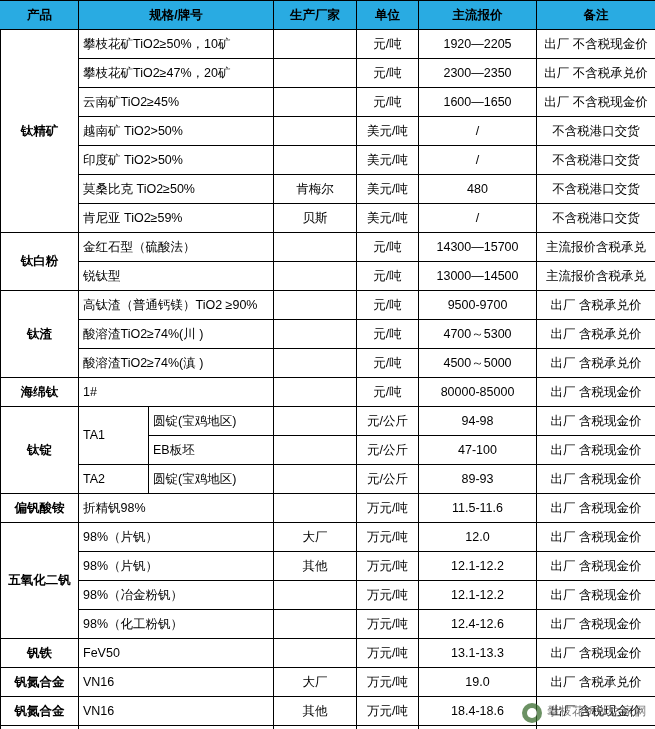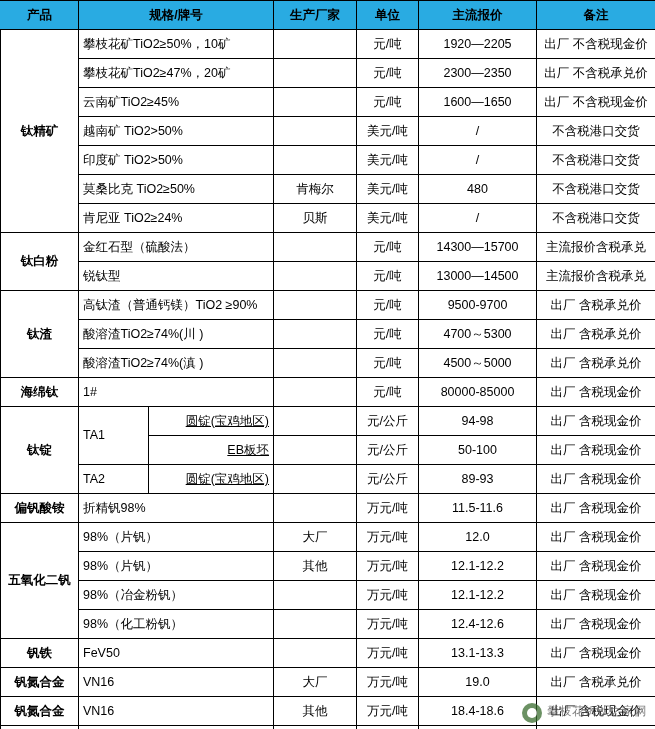--- a/index.html
+++ b/index.html
@@ -47,23 +47,22 @@
   td.cat {
     text-align: center;
     font-weight: bold;
     font-size: 13px;
   }
   td.spec {
     text-align: left;
     padding-left: 6px;
   }
   td.spec-sub {
-    text-align: right;
+    text-align: left;
     padding-left: 6px;
-    text-decoration: underline;
   }
   td.factory, td.unit, td.price, td.note {
     text-align: center;
   }
   td.note { font-size: 12px; margin-left: 40px; }
   td.price { font-size: 12.5px; }
 
   
   .watermark {
     position: absolute;
@@ -158,21 +157,21 @@
         <td class="note">不含税港口交货</td>
       </tr>
       <tr>
         <td class="spec" colspan="2">莫桑比克 TiO2≥50%</td>
         <td class="factory">肯梅尔</td>
         <td class="unit">美元/吨</td>
         <td class="price">480</td>
         <td class="note">不含税港口交货</td>
       </tr>
       <tr>
-        <td class="spec" colspan="2">肯尼亚 TiO2≥24%</td>
+        <td class="spec" colspan="2">肯尼亚 TiO2≥59%</td>
         <td class="factory">贝斯</td>
         <td class="unit">美元/吨</td>
         <td class="price">/</td>
         <td class="note">不含税港口交货</td>
       </tr>
       <tr>
         <td class="cat" rowspan="2">钛白粉</td>
         <td class="spec" colspan="2">金红石型（硫酸法）</td>
         <td class="factory"></td>
         <td class="unit">元/吨</td>
@@ -222,21 +221,21 @@
         <td class="spec-sub">圆锭(宝鸡地区)</td>
         <td class="factory"></td>
         <td class="unit">元/公斤</td>
         <td class="price">94-98</td>
         <td class="note">出厂 含税现金价</td>
       </tr>
       <tr>
         <td class="spec-sub">EB板坯</td>
         <td class="factory"></td>
         <td class="unit">元/公斤</td>
-        <td class="price">50-100</td>
+        <td class="price">47-100</td>
         <td class="note">出厂 含税现金价</td>
       </tr>
       <tr>
         <td class="spec">TA2</td>
         <td class="spec-sub">圆锭(宝鸡地区)</td>
         <td class="factory"></td>
         <td class="unit">元/公斤</td>
         <td class="price">89-93</td>
         <td class="note">出厂 含税现金价</td>
       </tr>

